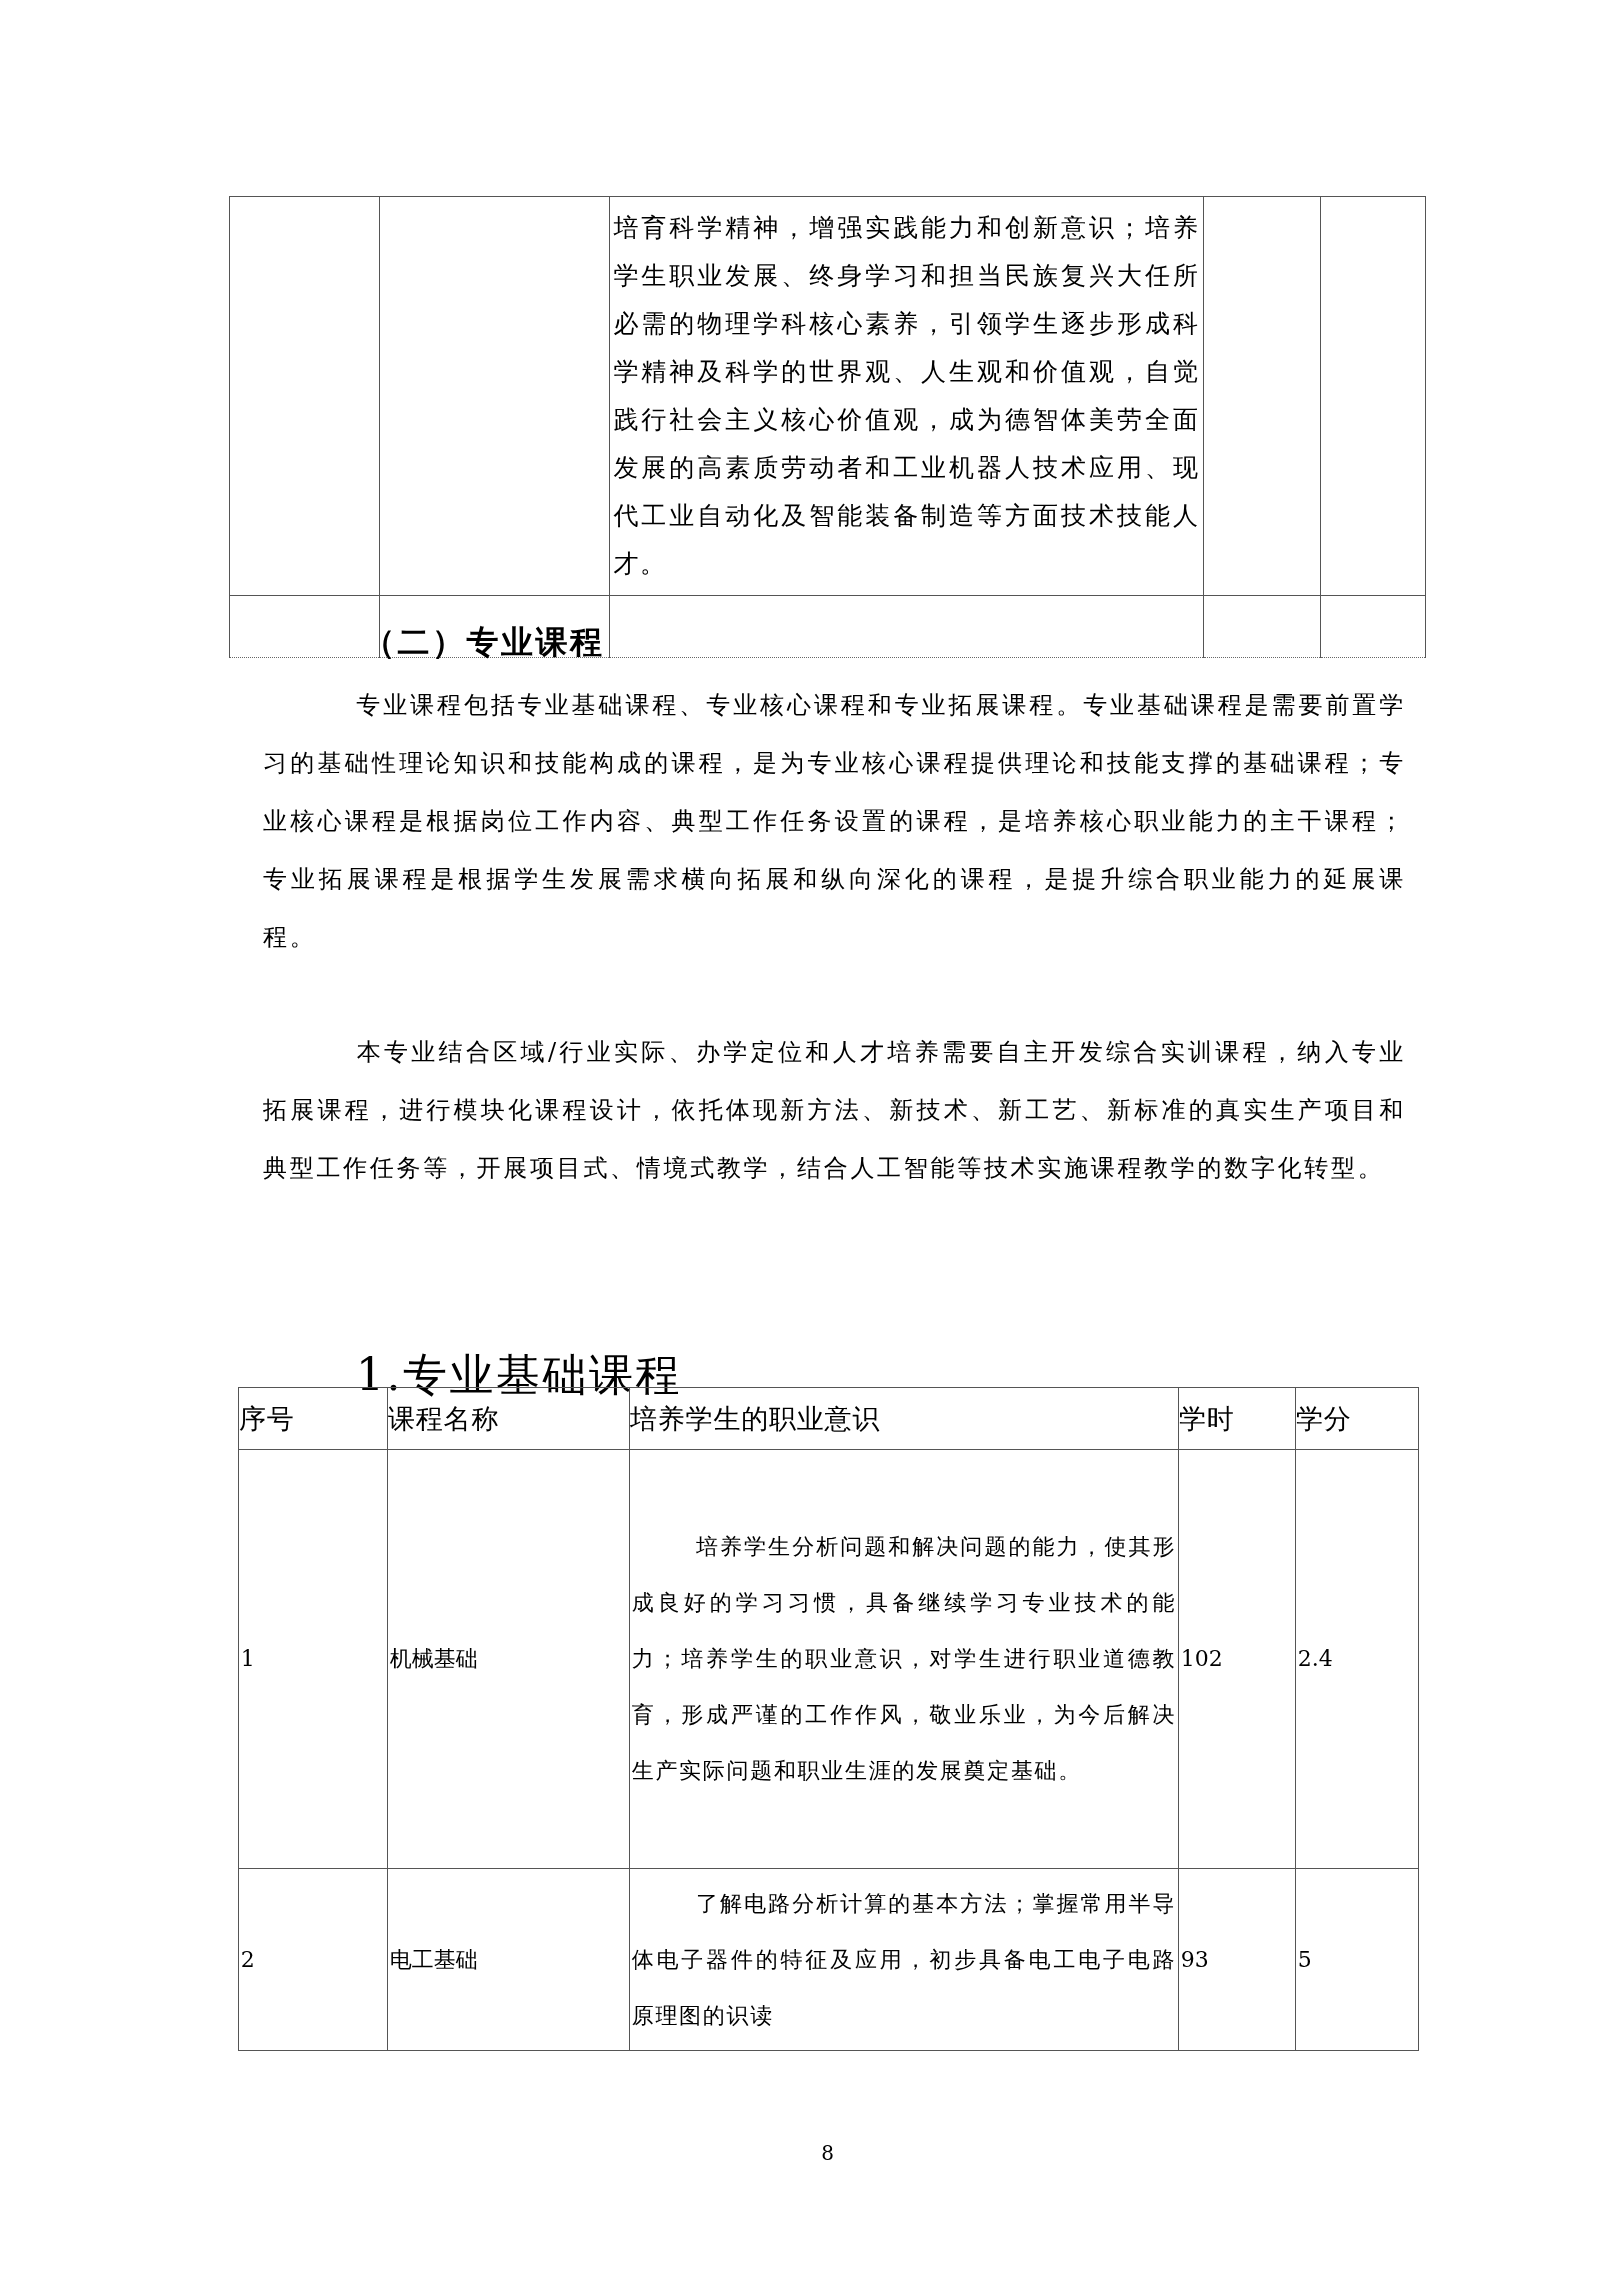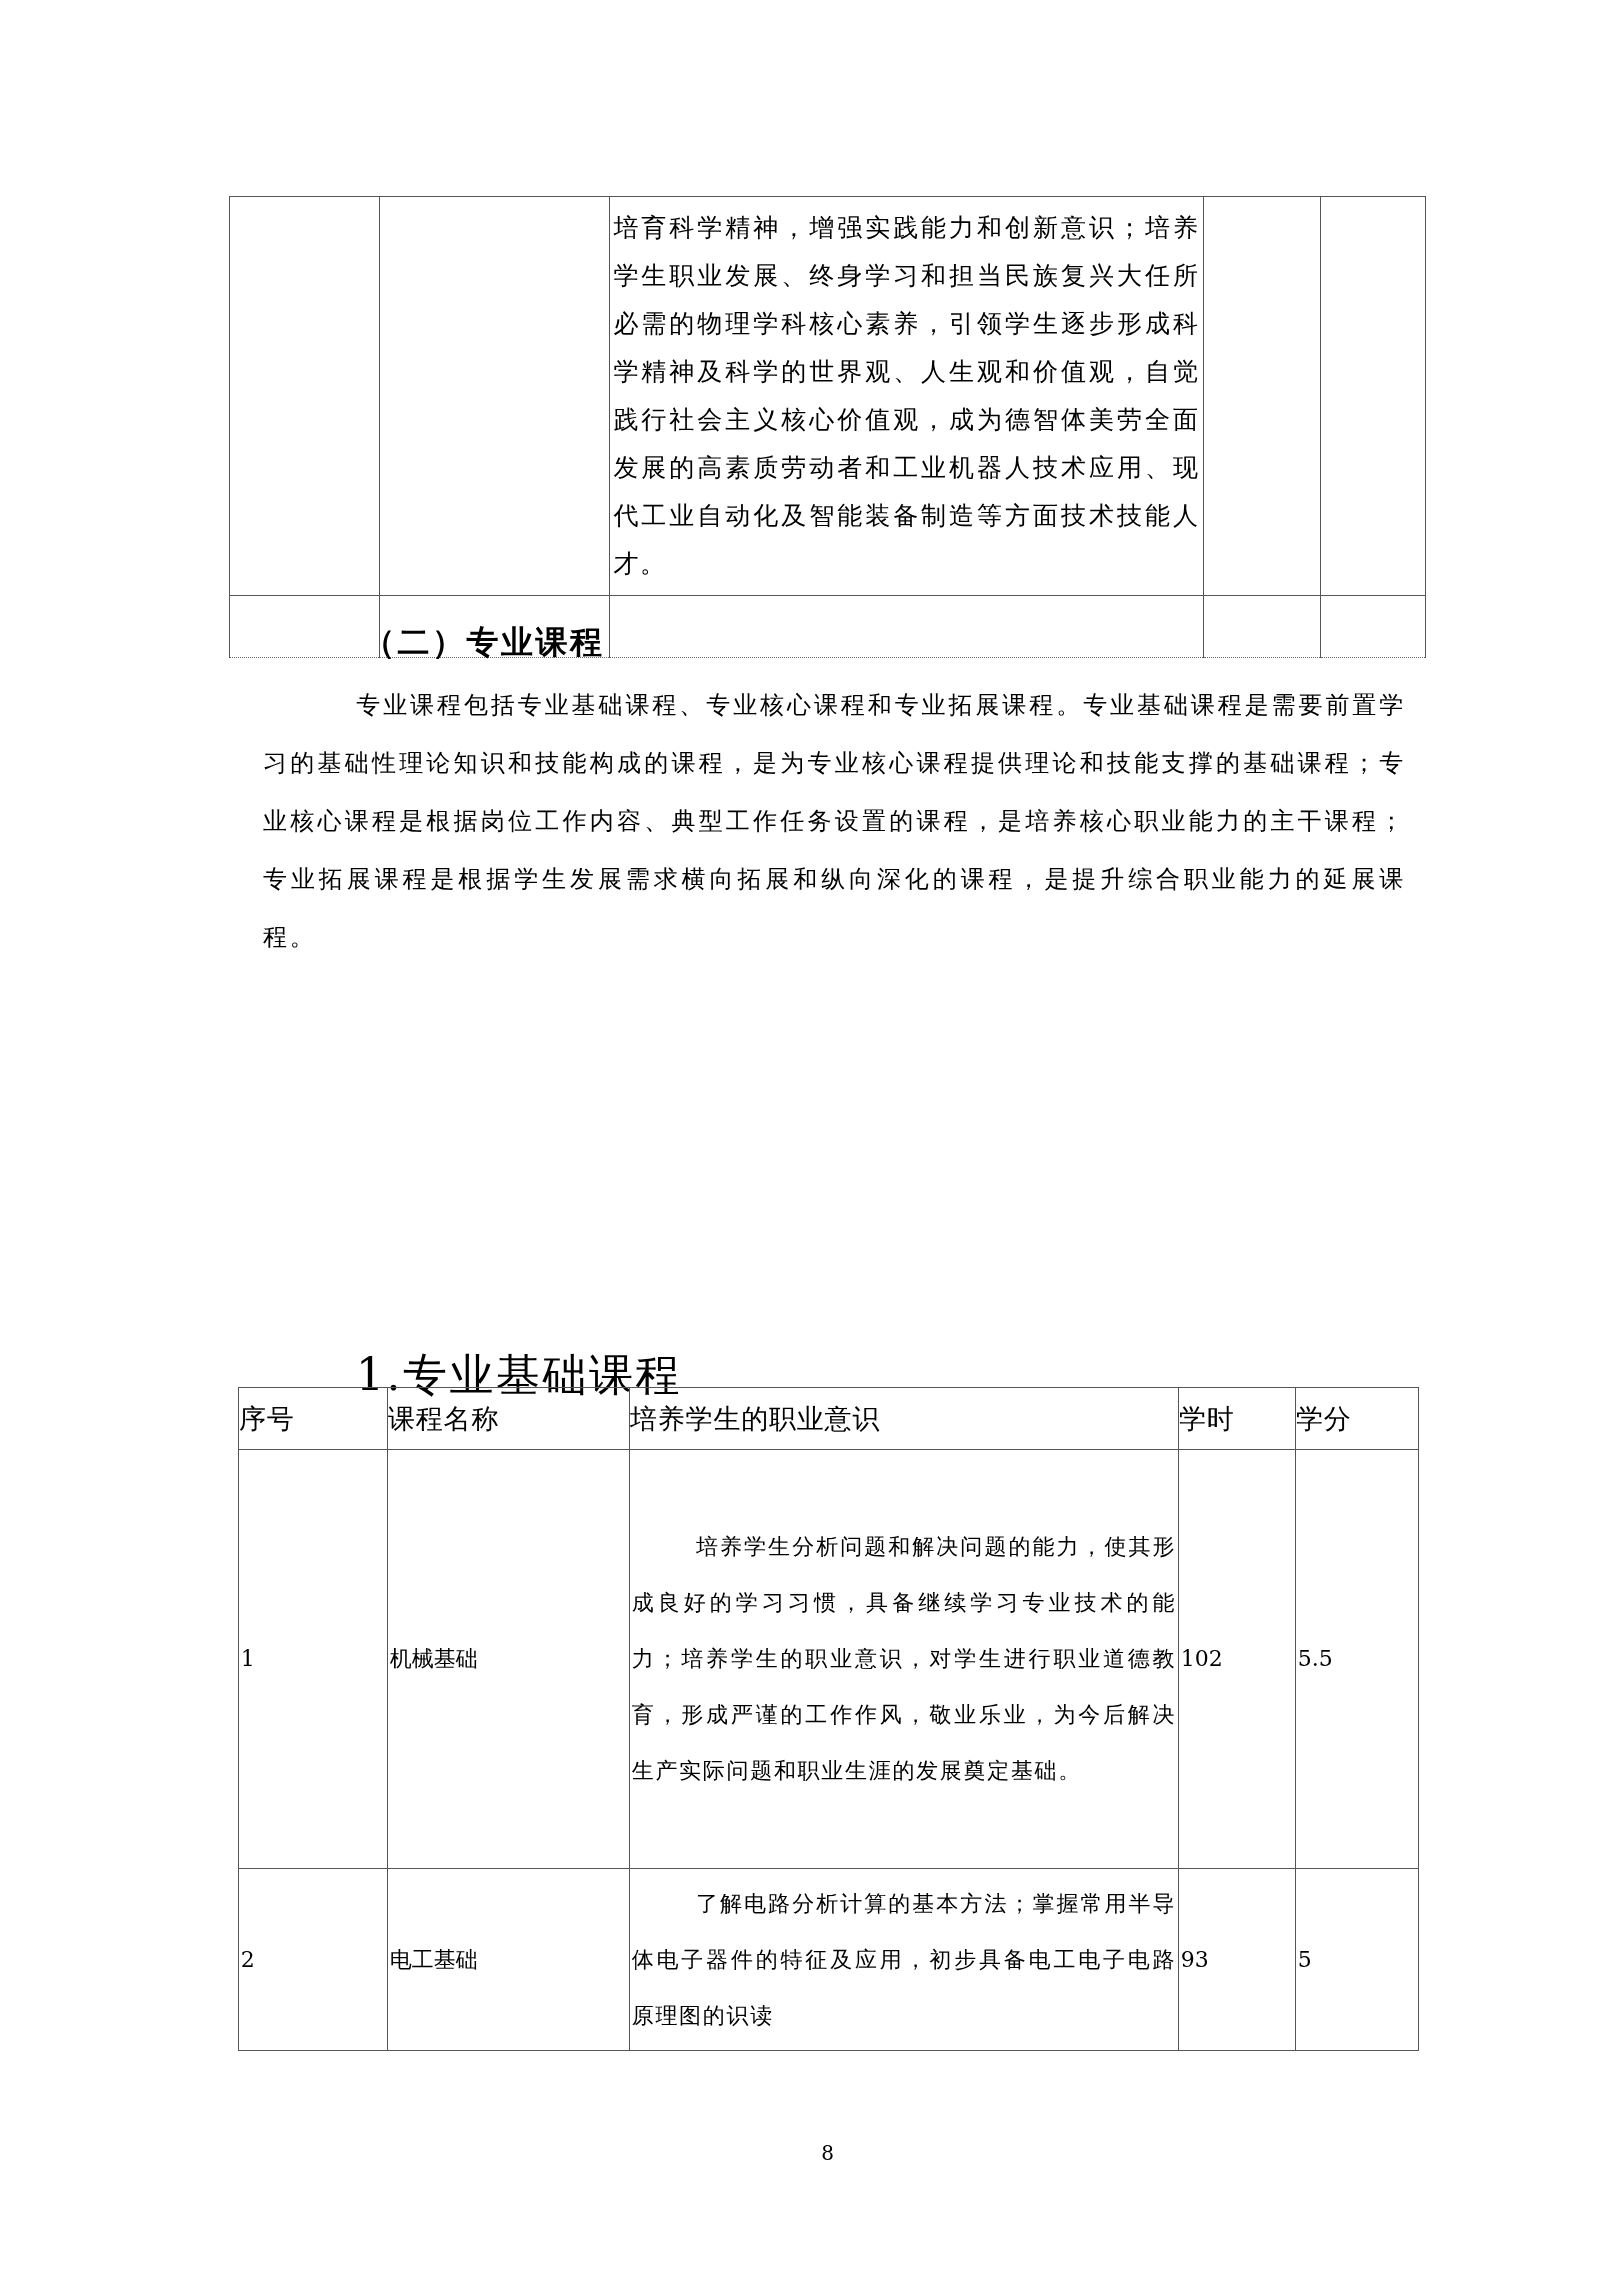--- a/index.html
+++ b/index.html
@@ -63,20 +63,21 @@
       <td></td>
       <td></td>
     </tr>
   </tbody>
     </table>
 
   <div class="heading2">（二）专业课程</div>
 
   <div class="para" id="p1"><span class="indent"></span><span>专业课程包括专业基础课程、专业核心课程和专业拓展课程。专业基础课程是需要前置学习的基础性理论知识和技能构成的课程，是为专业核心课程提供理论和技能支撑的基础课程；专业核心课程是根据岗位工作内容、典型工作任务设置的课程，是培养核心职业能力的主干课程；专业拓展课程是根据学生发展需求横向拓展和纵向深化的课程，是提升综合职业能力的延展课程。</span></div>
 
+  <div class="para" id="p2"><span class="indent"></span><span>本专业结合区域/行业实际、办学定位和人才培养需要自主开发综合实训课程，纳入专业拓展课程，进行模块化课程设计，依托体现新方法、新技术、新工艺、新标准的真实生产项目和典型工作任务等，开展项目式、情境式教学，结合人工智能等技术实施课程教学的数字化转型。</span></div>
 
   <div class="heading3">1.专业基础课程</div>
 
   <table id="t2">
     <colgroup>
       <col style="width:149px">
         <col style="width:242px">
         <col style="width:549px">
         <col style="width:117px">
         <col style="width:123px">
@@ -87,21 +88,21 @@
       <th>课程名称</th>
       <th>培养学生的职业意识</th>
       <th>学时</th>
       <th>学分</th>
     </tr>
     <tr style="height:419px">
       <td class="num">1</td>
       <td class="name">机械基础</td>
       <td class="content"><span class="ind"></span><span>培养学生分析问题和解决问题的能力，使其形成良好的学习习惯，具备继续学习专业技术的能力；培养学生的职业意识，对学生进行职业道德教育，形成严谨的工作作风，敬业乐业，为今后解决生产实际问题和职业生涯的发展奠定基础。</span></td>
       <td class="num">102</td>
-      <td class="num">5.5</td>
+      <td class="num">2.4</td>
     </tr>
     <tr style="height:182px">
       <td class="num">2</td>
       <td class="name">电工基础</td>
       <td class="content"><span class="ind"></span><span>了解电路分析计算的基本方法；掌握常用半导体电子器件的特征及应用，初步具备电工电子电路原理图的识读</span></td>
       <td class="num">93</td>
       <td class="num">5</td>
     </tr>
   </tbody>
     </table>

